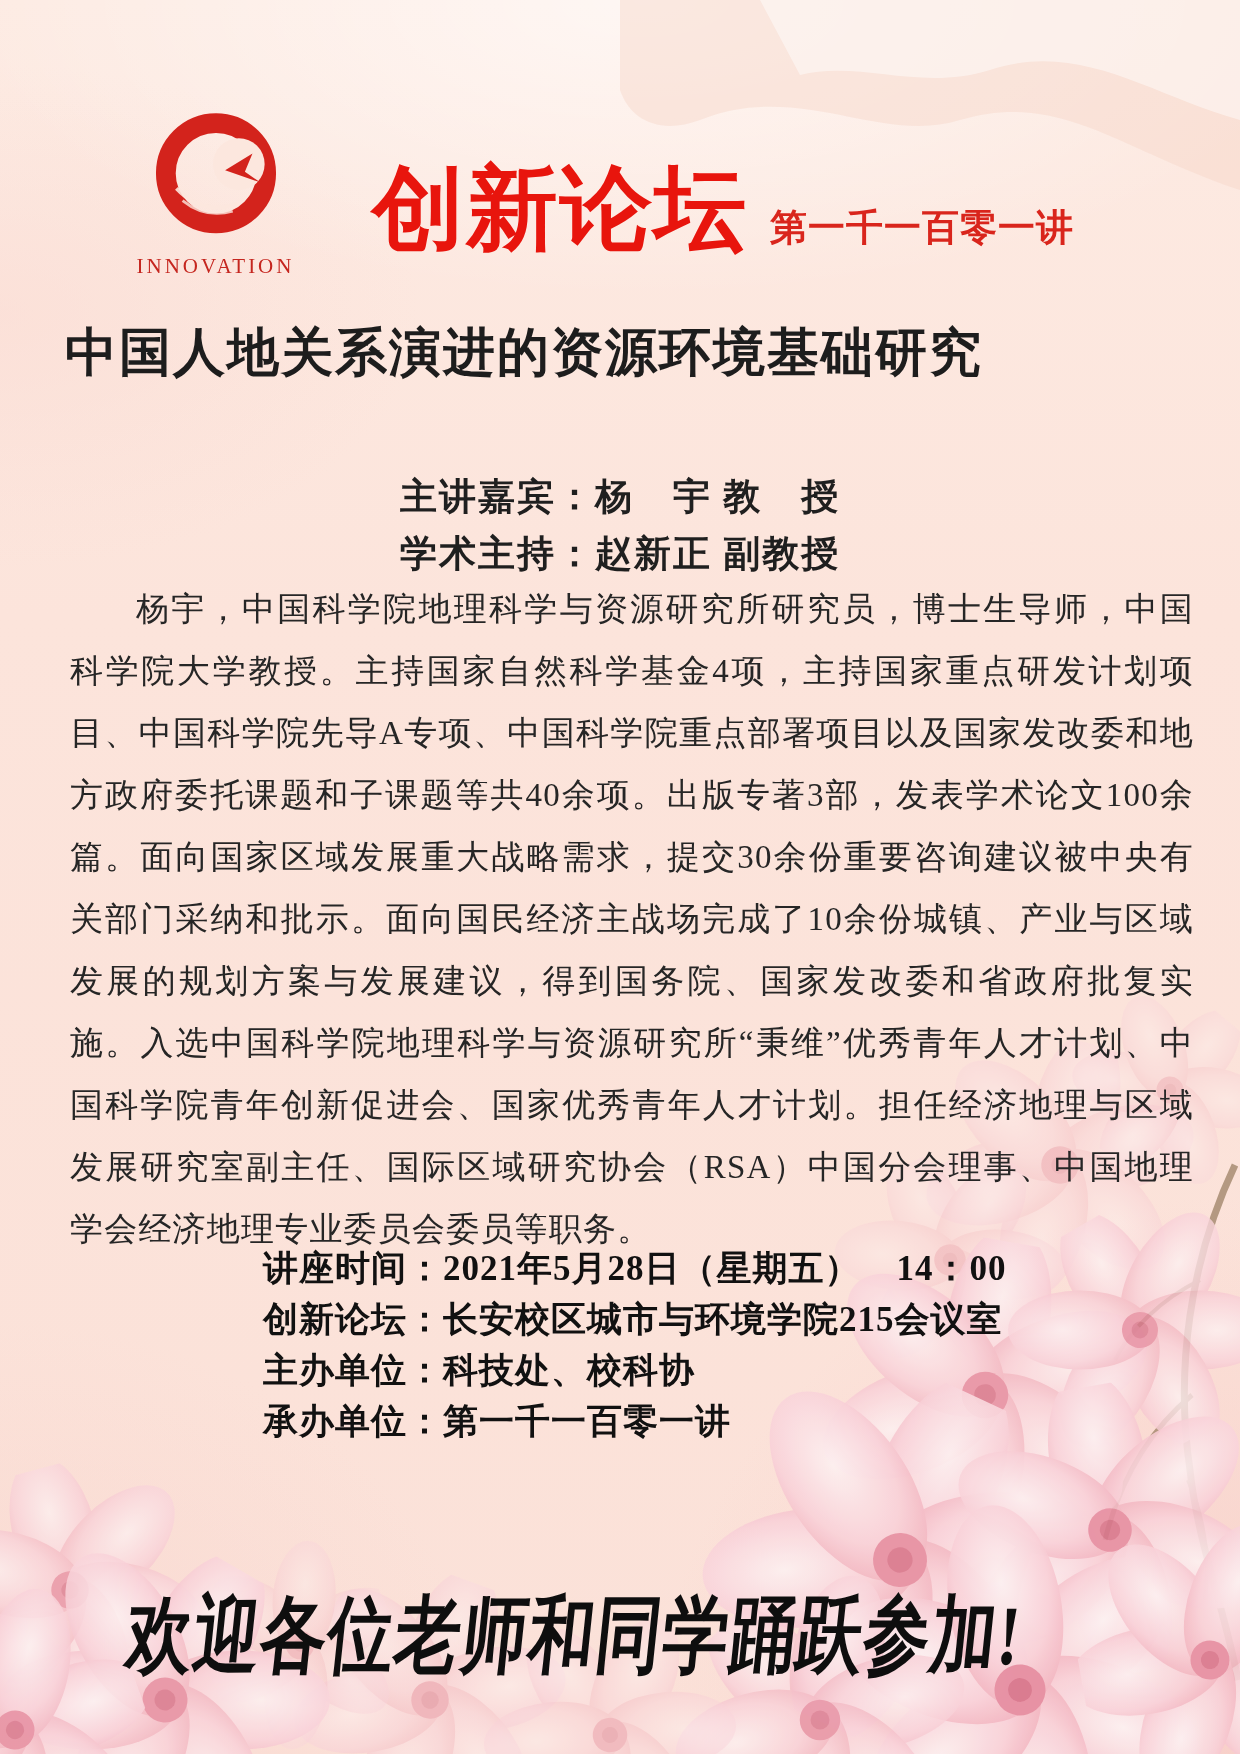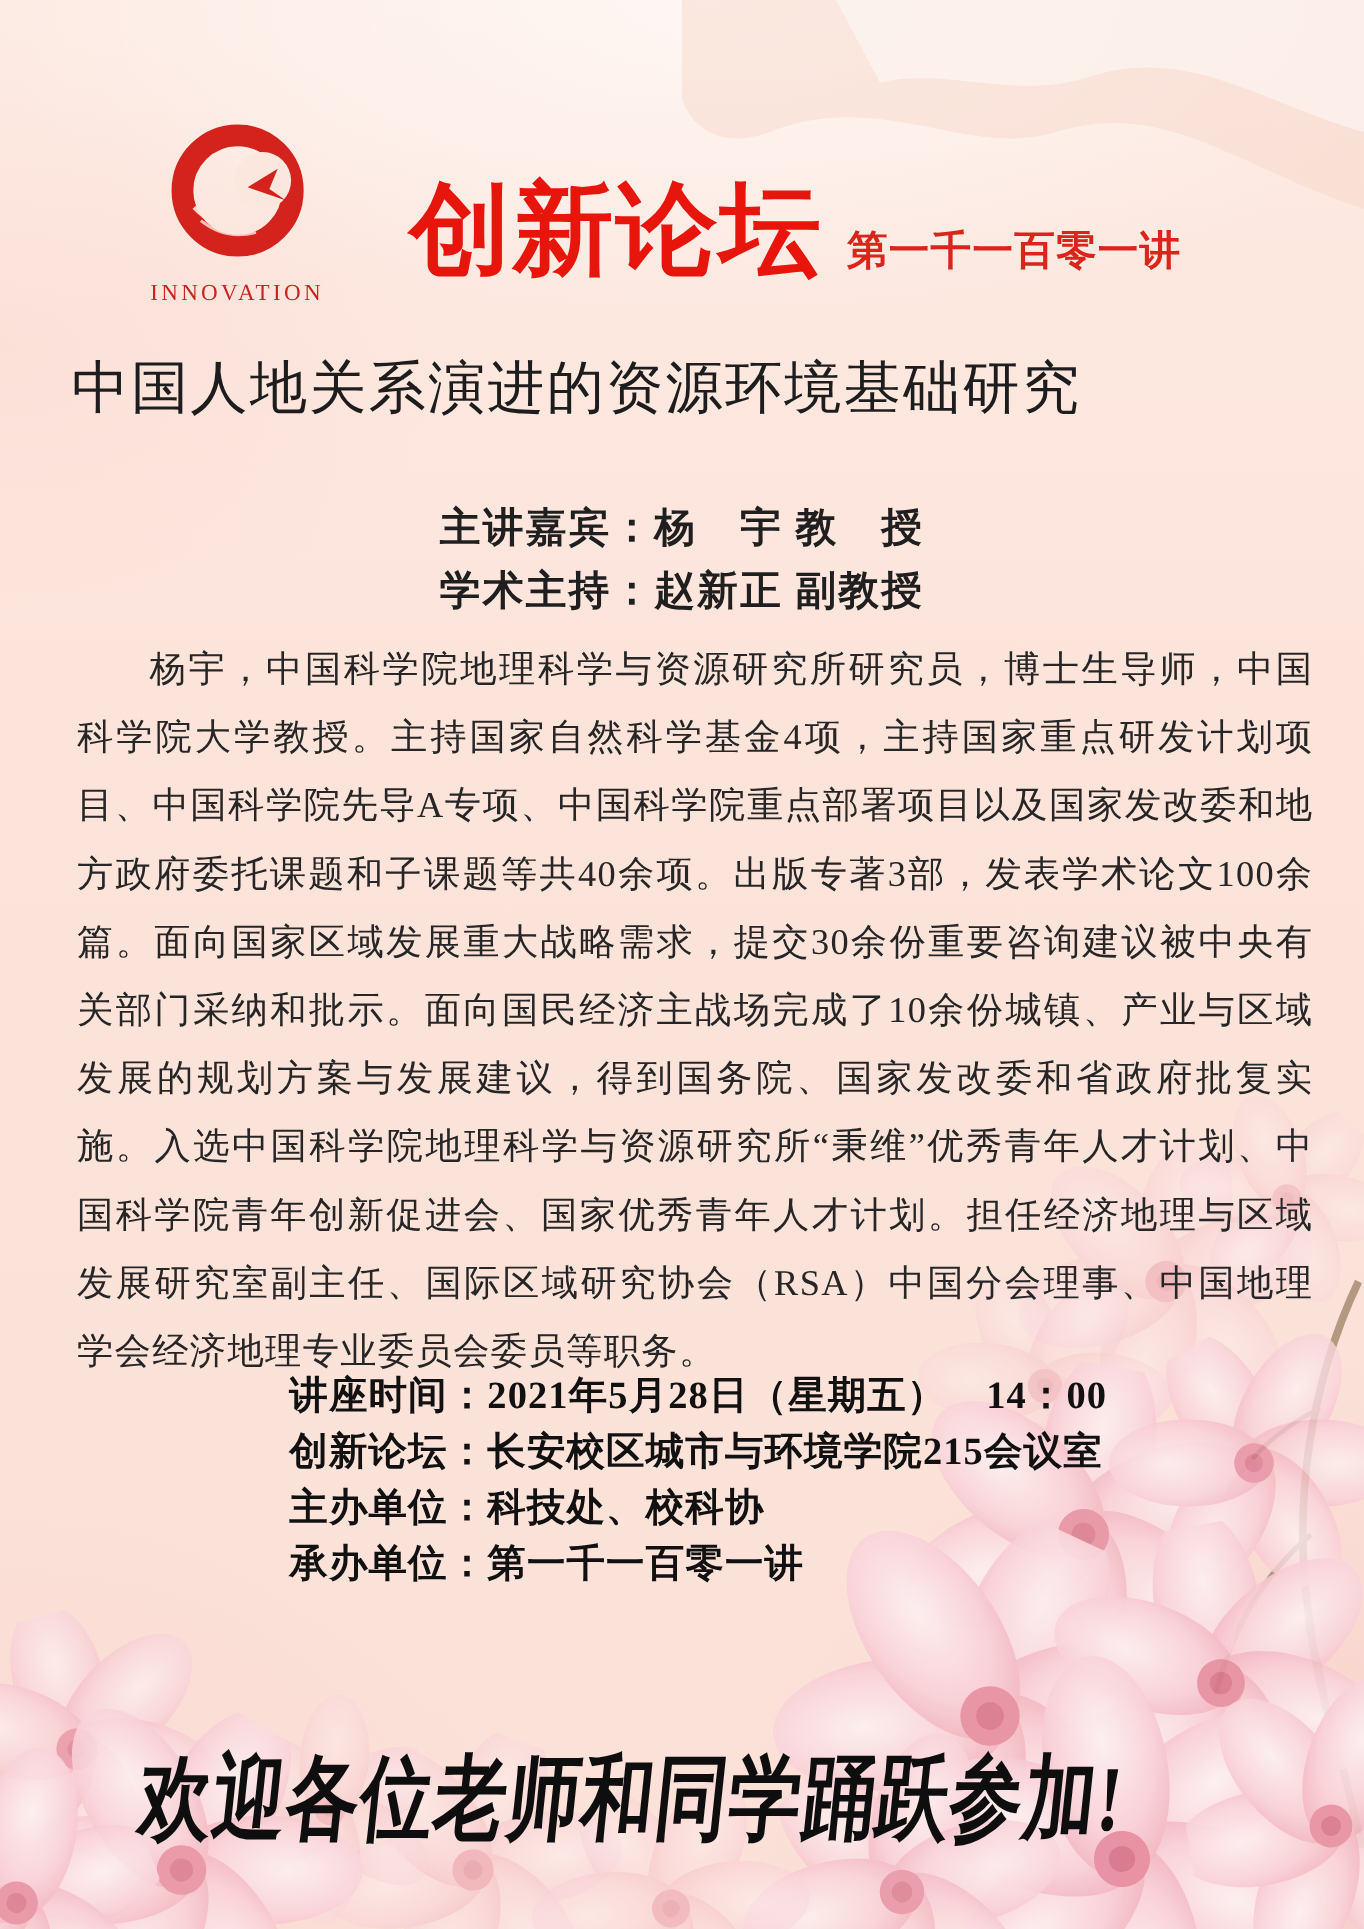--- a/index.html
+++ b/index.html
@@ -32,25 +32,25 @@
     font-family:"DejaVu Sans", sans-serif;line-height:1.1;
   }
   .lecture-number{
     color:#d9251c;font-size:37px;font-weight:700;margin-left:22px;letter-spacing:1px;
     font-family:Liberation Mono, monospace;
   }
 
   
   .main-title{
     left:0;top:318px;width:1048px;text-align:center;
-    color:#1d1d1d;font-size:52px;font-weight:400;letter-spacing:2px;margin:0;
+    color:#1d1d1d;font-size:52px;font-weight:700;letter-spacing:2px;margin:0;
   }
 
   
-  .speakers{left:0;top:452px;width:1240px;text-align:center;color:#1f1f1f;}
+  .speakers{left:0;top:468px;width:1240px;text-align:center;color:#1f1f1f;}
   .speakers div{font-size:37px;line-height:57px;font-weight:600;letter-spacing:2px;}
 
   
   .bio{
     left:58px;top:566px;width:1124px;margin:12px;
     color:#262626;font-size:33px;line-height:62px;letter-spacing:1.2px;
     text-align:justify;text-indent:2em;font-weight:400;
   }
 
   

